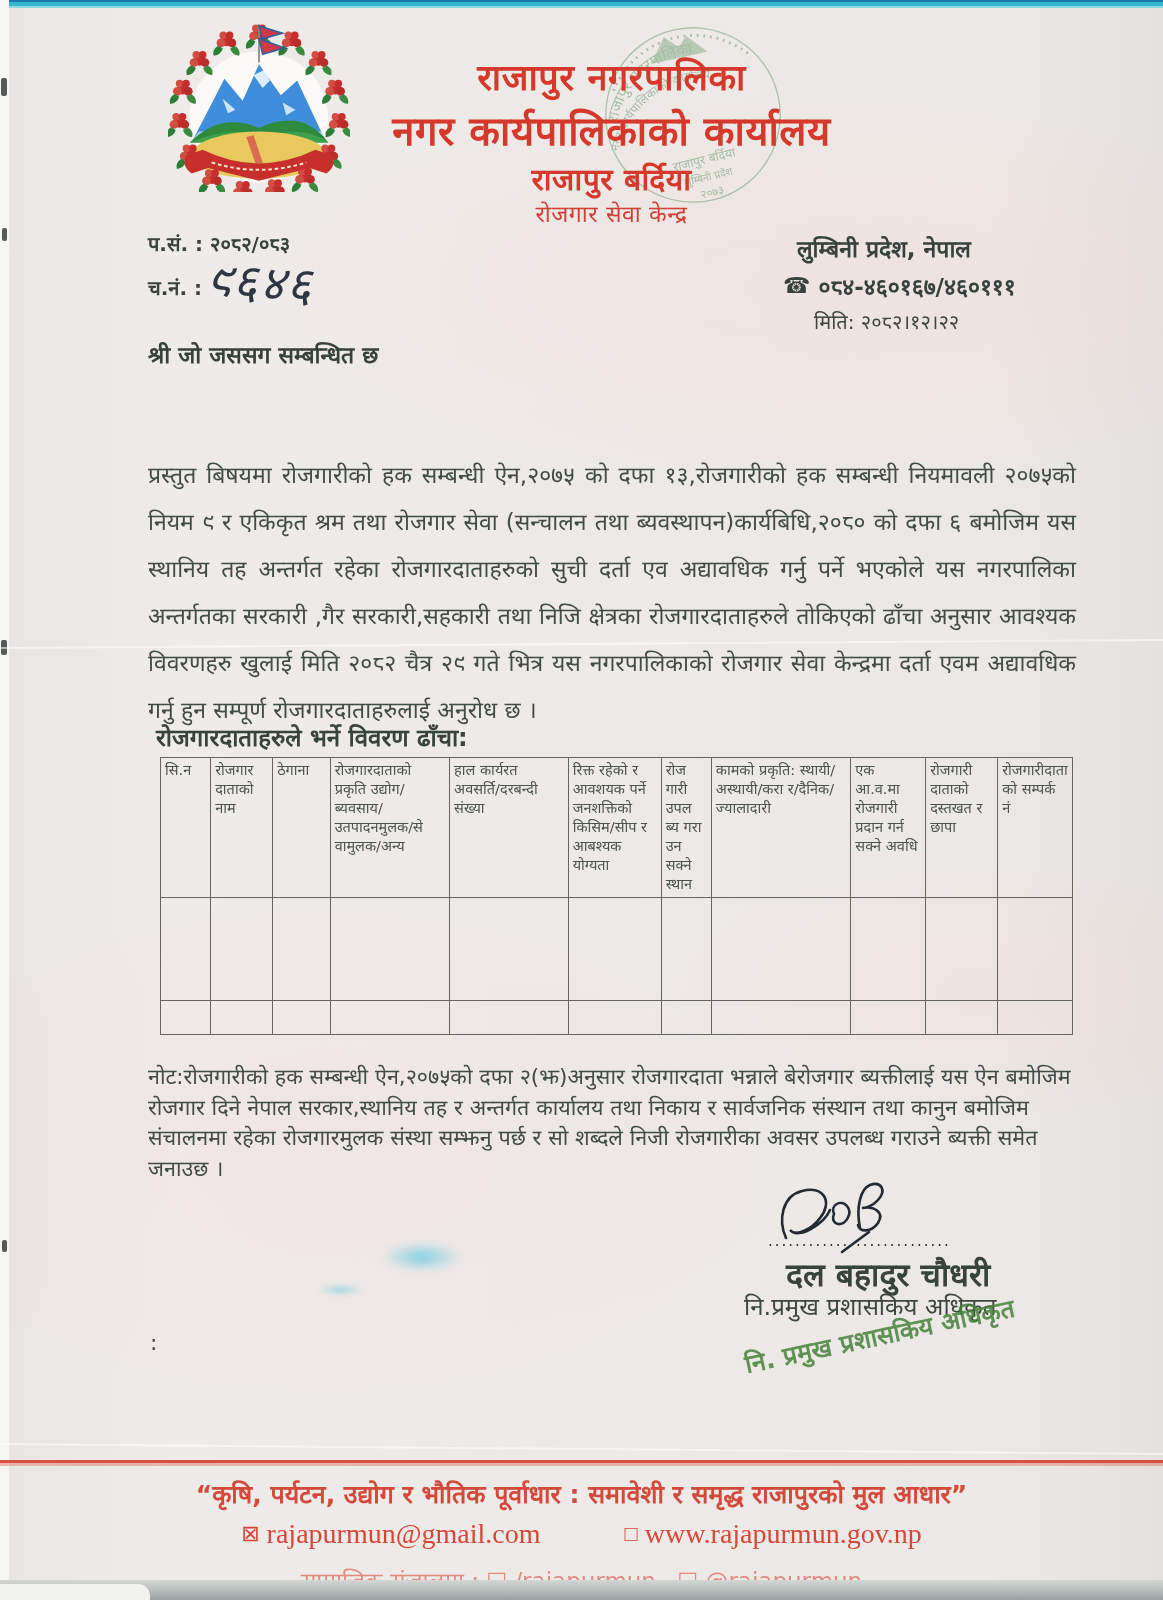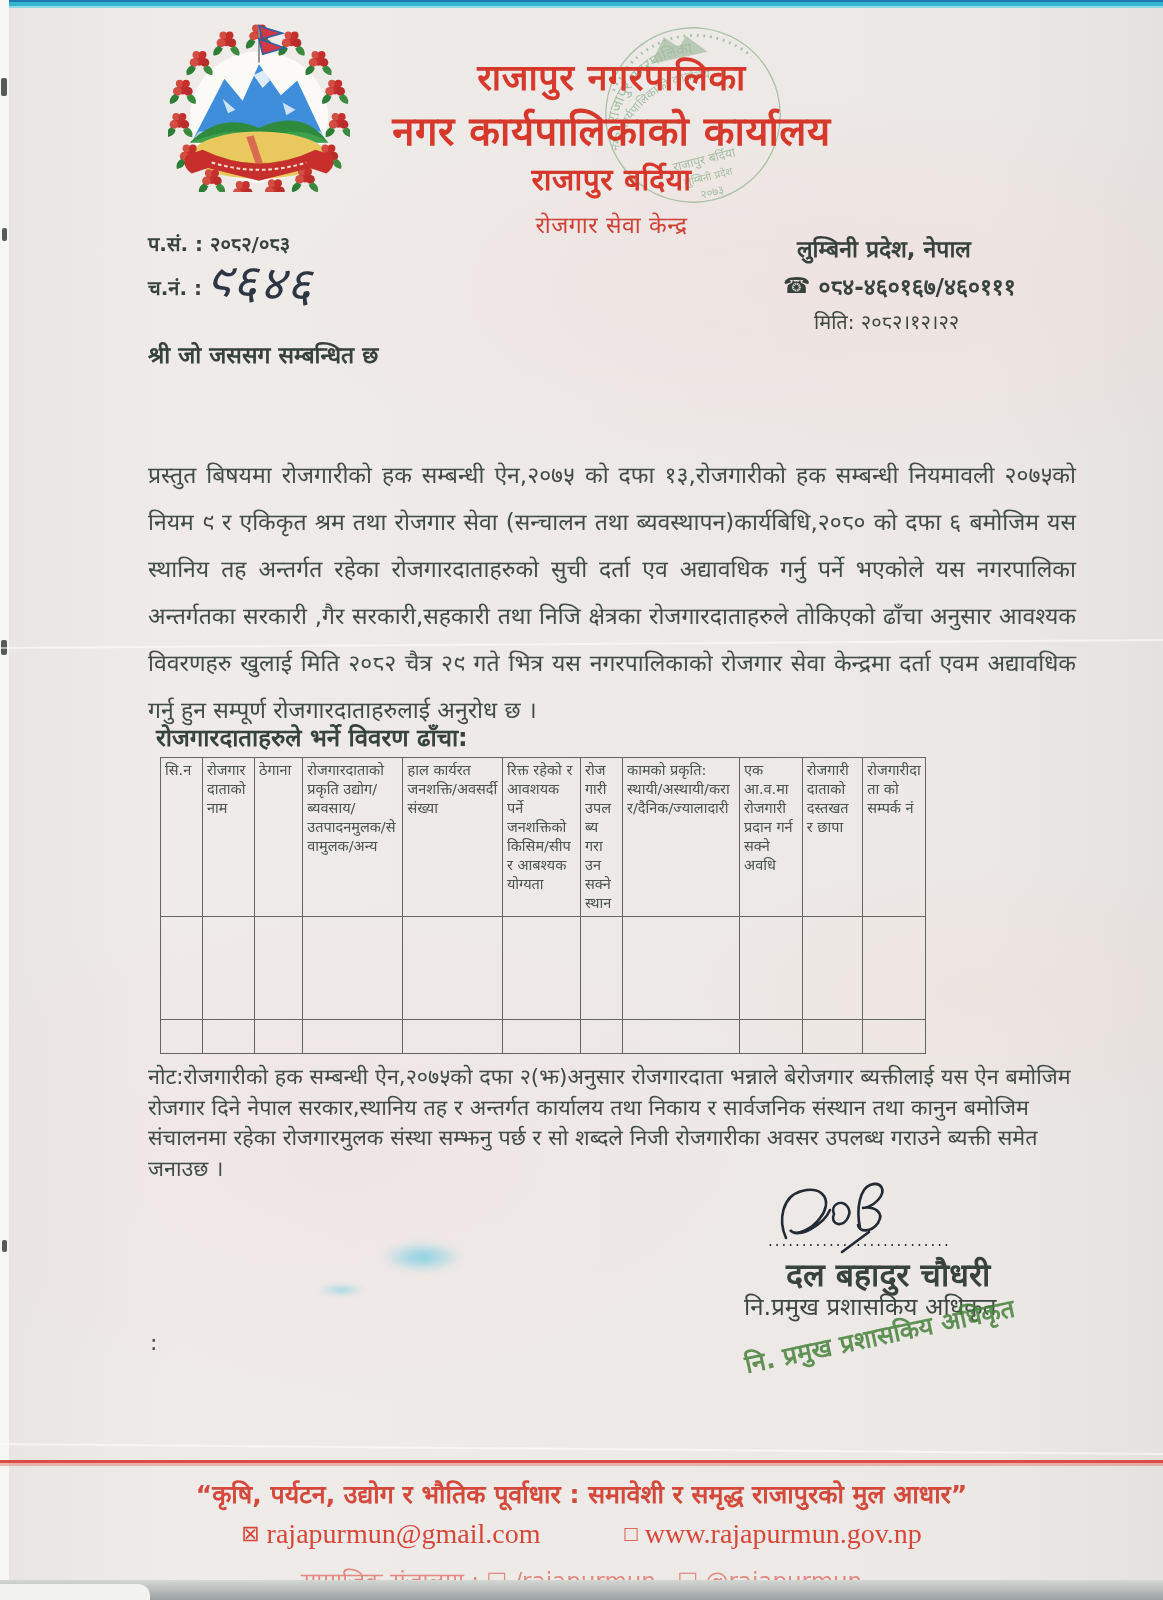--- a/index.html
+++ b/index.html
@@ -22,34 +22,34 @@
   .bottom-band{left:0;bottom:0;width:100%;height:20px;
     background:linear-gradient(180deg,#d4d7d3,#9aa2a2);}
   .corner-blob{left:0;bottom:0;width:150px;height:16px;background:#f2f2ee;border-radius:0 12px 0 0;}
   .crease{left:0;width:100%;height:2px;background:rgba(255,255,255,.55);}
   
   .red{color:#d6382c;}
   .hline{left:140px;right:80px;text-align:center;font-weight:600;letter-spacing:.5px;}
   .h1{top:52px;font-size:36px;}
   .h2{top:102px;font-size:40px;}
   .h3{top:158px;font-size:30px;}
-  .h4{top:197px;font-size:23px;font-weight:500;color:#cf4136;margin-top:11px;}
+  .h4{top:197px;font-size:23px;font-weight:500;color:#cf4136;}
   .stamp1{left:584px;top:6px;width:218px;height:218px;opacity:.5;transform:rotate(-14deg);}
   
   .meta{font-size:20px;color:#3d463f;}
   .bold{font-weight:600;color:#38423c;}
   .handwritten{left:206px;top:248px;font-size:48px;color:#2d3642;transform:rotate(3deg);
     font-style:italic;letter-spacing:2px;}
   
   .subject{left:140px;right:90px;top:392px;text-align:center;font-size:24px;font-weight:600;color:#39433d;}
   .body-par{left:148px;top:452px;width:928px;font-size:23px;line-height:47px;
     text-align:justify;color:#424c46;}
   
   .tbl-title{left:156px;top:720px;font-size:24px;font-weight:700;color:#39433d;}
-  table.frm{left:160px;top:757px;width:766px;border-collapse:collapse;table-layout:fixed;
+  table.frm{left:160px;top:757px;width:913px;border-collapse:collapse;table-layout:fixed;
     position:absolute;}
   table.frm th,table.frm td{border:1px solid #63665e;vertical-align:top;
     font-size:14.5px;line-height:19px;font-weight:500;color:#4a534d;padding:3px 4px;
     word-wrap:break-word;text-align:left;}
   tr.r1 td{height:96px;}
   tr.r2 td{height:27px;}
   
   .note{left:148px;top:1062px;width:938px;font-size:21.5px;line-height:30.5px;color:#424c46;}
   
   .sig-dots{left:768px;top:1232px;font-size:15px;letter-spacing:2px;color:#333;}
@@ -193,21 +193,21 @@
         <col style="width:8.2%">
       <col style="width:7.9%">
         <col style="width:8.2%">
     </colgroup>
     <tbody>
         <tr>
       <th>सि.न</th>
       <th>रोजगार दाताको नाम</th>
       <th>ठेगाना</th>
       <th>रोजगारदाताको प्रकृति उद्योग/ब्यवसाय/ उतपादनमुलक/से वामुलक/अन्य</th>
-      <th>हाल कार्यरत जनशक्ति/अवसर्दी संख्या</th>
+      <th>हाल कार्यरत अवसर्ति/दरबन्दी संख्या</th>
       <th>रिक्त रहेको र आवशयक पर्ने जनशक्तिको किसिम/सीप र आबश्यक योग्यता</th>
       <th>रोज गारी उपल ब्य गरा उन सक्ने स्थान</th>
       <th>कामको प्रकृति: स्थायी/अस्थायी/करा र/दैनिक/ज्यालादारी</th>
       <th>एक आ.व.मा रोजगारी प्रदान गर्न सक्ने अवधि</th>
       <th>रोजगारी दाताको दस्तखत र छापा</th>
       <th>रोजगारीदाता को सम्पर्क नं</th>
     </tr>
     <tr class="r1">
       <td></td>
           <td></td>

